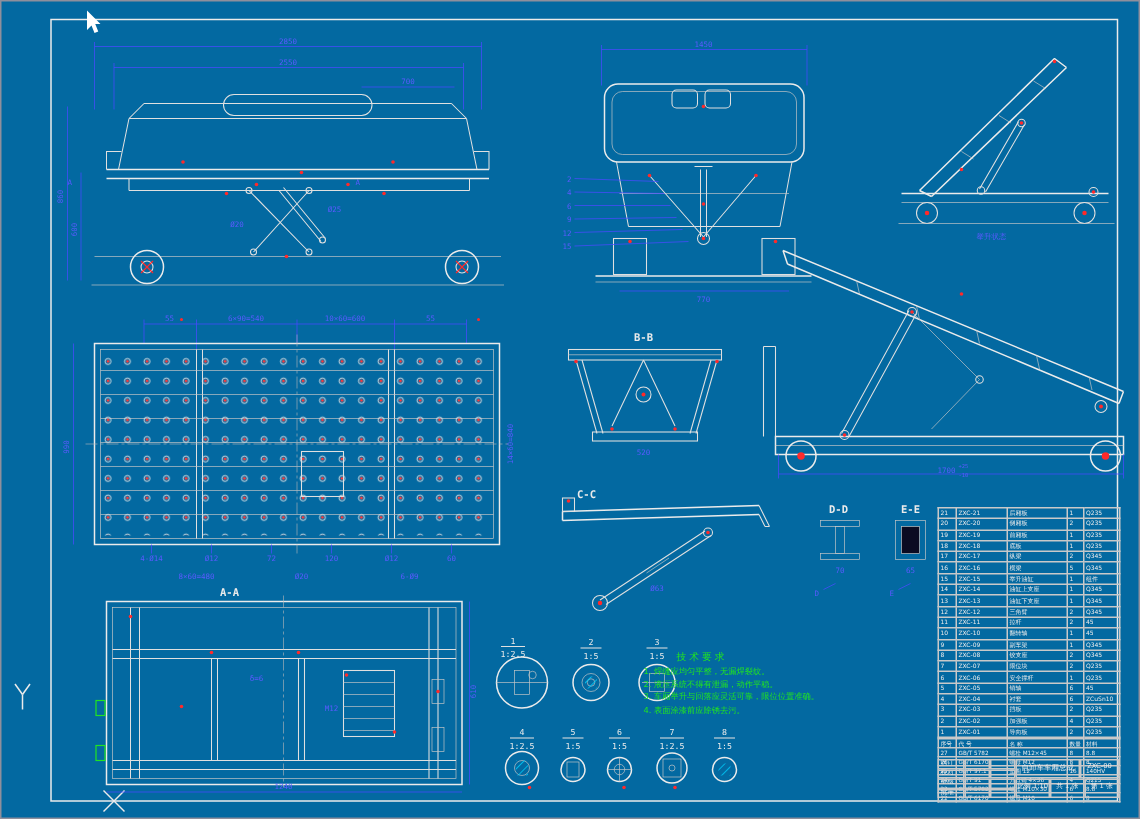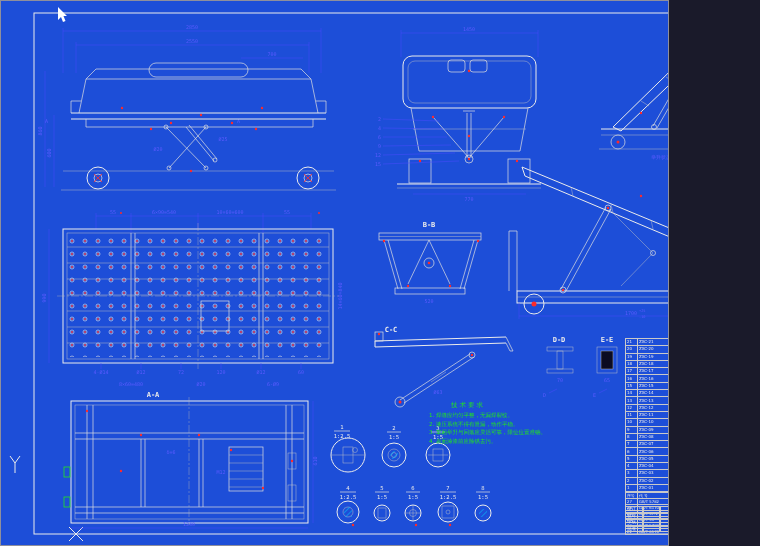--- a/index.html
+++ b/index.html
@@ -1,32 +1,32 @@
 <!DOCTYPE html>
 <html><head>
 <meta charset="utf-8">
 <style>
   html,body{margin:0;padding:0;background:#1a1a2a;}
-  .screen{position:relative;width:669px;height:546px;background:#1d4ed8;overflow:hidden;border:1px solid #8f8f9c;box-sizing:border-box;font-family:"DejaVu Sans",sans-serif;}
+  .screen{position:relative;width:760px;height:546px;background:#0369a1;overflow:hidden;border:1px solid #8f8f9c;box-sizing:border-box;font-family:"DejaVu Sans",sans-serif;}
   svg{position:absolute;left:0;top:0;}
   .w1{stroke:#ebebeb;stroke-width:1;fill:none}
   .w{stroke:#e0e0e0;stroke-width:.7;fill:none}
   .wt{stroke:#c8c8c8;stroke-width:.45;fill:none}
   .cl{stroke:#b9b9b9;stroke-width:.4;fill:none;stroke-dasharray:8 2 2 2}
   .d{stroke:#4a4aff;stroke-width:.5;fill:none}
   .g{stroke:#21e421;stroke-width:.8;fill:none}
   .rdl{stroke:#ff2a2a;stroke-width:.8;fill:none}
   .rd{fill:#ff2a2a}
   text{font-family:"DejaVu Sans Mono",monospace}
   .dt{fill:#5a5aff;font-size:5px}
   .dts{fill:#5a5aff;font-size:3.6px}
   .lbl{fill:#ebebeb;font-size:7px;font-weight:bold}
   .dls{fill:#ebebeb;font-size:5.5px}
   .ctr{text-anchor:middle}
-  .notes{position:absolute;left:428px;top:399px;width:130px;color:#21e421;font:5.5px/1.55 "DejaVu Sans",sans-serif}
+  .notes{position:absolute;left:428px;top:432px;width:130px;color:#21e421;font:5.5px/1.55 "DejaVu Sans",sans-serif}
   .notes div{white-space:nowrap}
   .notes-title{font-size:6.5px;letter-spacing:2px;margin:0 0 1px 22px}
   .bom-wrap{position:absolute;left:624px;top:337px;width:121px}
   .bom-wrap table{border-collapse:collapse;table-layout:fixed;width:121px}
   .bom td{border:.5px solid #c9c9c9;color:#ededed;font:4px/1 "DejaVu Sans",sans-serif;height:6.3px;padding:0 1px;overflow:hidden;white-space:nowrap}
   .std td{border:.5px solid #c9c9c9;color:#ededed;font:3.8px/1 "DejaVu Sans",sans-serif;height:5px;padding:0 1px;overflow:hidden;white-space:nowrap}
   .tb{position:absolute;left:624px;top:505px;width:121px;height:26px;display:flex;color:#ededed;font:4.5px/1 "DejaVu Sans",sans-serif}
   .tb *{box-sizing:border-box}
   .tb-left{width:52px;display:flex;flex-direction:column}
   .tb-lrow{flex:1;display:flex}

